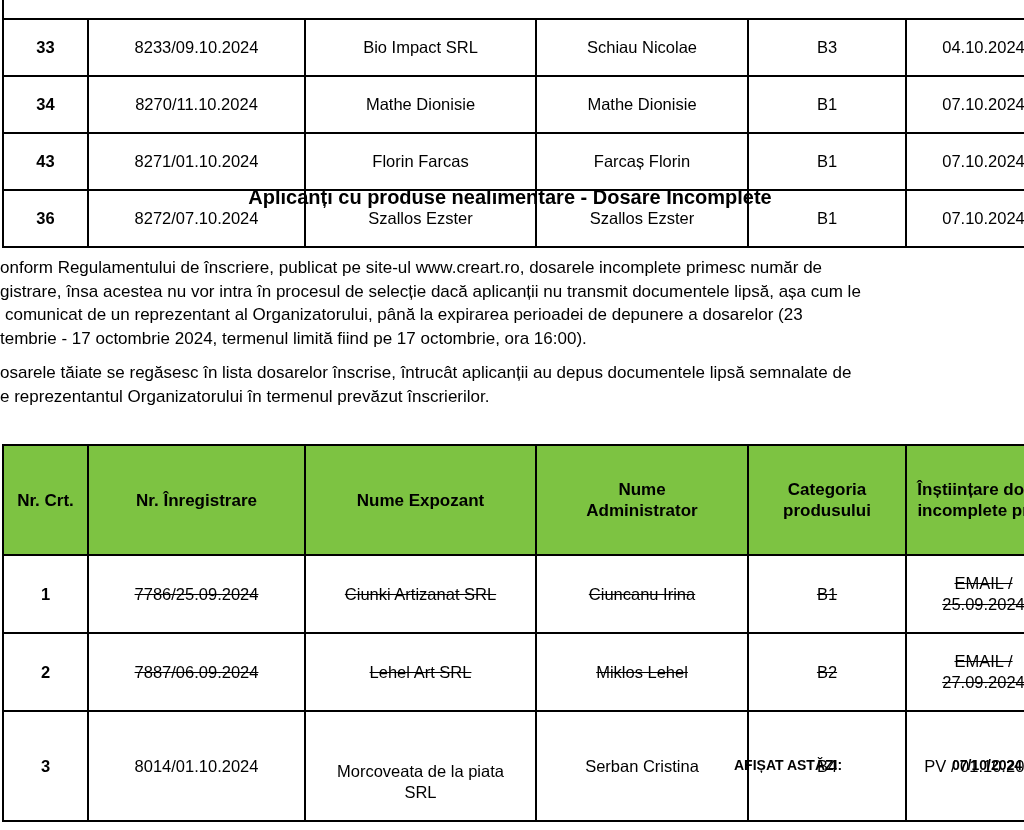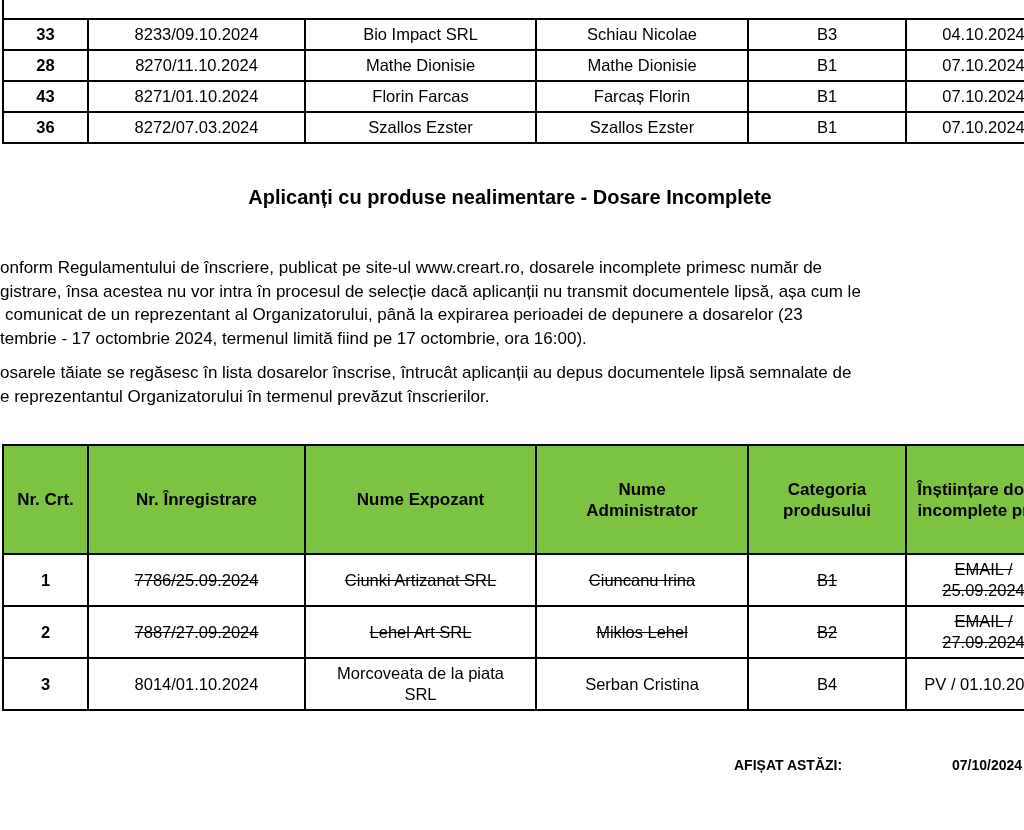--- a/index.html
+++ b/index.html
@@ -19,21 +19,21 @@
     border-collapse: collapse;
     table-layout: fixed;
     width: 1058px;
     left: 2px;
     font-size: 16.5px;
   }
   table.doc-table td, table.doc-table th {
     border: 2px solid #000;
     text-align: center;
     vertical-align: middle;
-    padding: 4px 4px;
+    padding: 17px 4px;
     overflow: hidden;
     line-height: 21px;
   }
   .top-table { top: 18px; }
   .top-table tr { height: 31px; }
   .top-table td.nr { font-weight: bold; }
 
   .bottom-table { top: 444px; }
   .bottom-table tr.hdr { height: 109px; }
   .bottom-table tr.r1 { height: 52px; }
@@ -42,21 +42,21 @@
   .bottom-table th {
     background: #7DC342;
     font-weight: bold;
     font-size: 17px;
     line-height: 22px;
   }
   .bottom-table td.nr { font-weight: bold; }
   .bottom-table td.struck { text-decoration: line-through; }
   .hdr-narrow { max-width: 155px; margin: 16px auto; }
   .th-last { padding: 0 28px; }
-  .cell-narrow { display:inline-block; max-width: 195px; }
+  .cell-narrow { display:inline-block; max-width: 195px; margin-top: 32px; }
   td.left-al { text-align: left; padding-left: 3px; }
 
   
   .stub {
     position: absolute;
     left: 2px; top: 0;
     width: 2px; height: 19px;
     background: #000;
   }
 
@@ -115,38 +115,38 @@
     <tbody>
       <tr>
         <td class="nr">33</td>
         <td>8233/09.10.2024</td>
         <td>Bio Impact SRL</td>
         <td>Schiau Nicolae</td>
         <td>B3</td>
         <td>04.10.2024</td>
       </tr>
       <tr>
-        <td class="nr">28</td>
+        <td class="nr">34</td>
         <td>8270/11.10.2024</td>
         <td>Mathe Dionisie</td>
         <td>Mathe Dionisie</td>
         <td>B1</td>
         <td>07.10.2024</td>
       </tr>
       <tr>
         <td class="nr">43</td>
         <td>8271/01.10.2024</td>
         <td>Florin Farcas</td>
         <td>Farcaș Florin</td>
         <td>B1</td>
         <td>07.10.2024</td>
       </tr>
       <tr>
         <td class="nr">36</td>
-        <td>8272/07.03.2024</td>
+        <td>8272/07.10.2024</td>
         <td>Szallos Ezster</td>
         <td>Szallos Ezster</td>
         <td>B1</td>
         <td>07.10.2024</td>
       </tr>
     </tbody>
   </table>
 
   <div class="heading">
     <span>Aplicanți cu produse nealimentare - </span><span class="u">Dosare Incomplete</span>
@@ -187,21 +187,21 @@
       <tr class="r1">
         <td class="nr">1</td>
         <td class="struck">7786/25.09.2024</td>
         <td class="struck">Ciunki Artizanat SRL</td>
         <td class="struck">Ciuncanu Irina</td>
         <td class="struck">B1</td>
         <td class="struck">EMAIL / 25.09.2024</td>
       </tr>
       <tr class="r2">
         <td class="nr">2</td>
-        <td class="struck">7887/27.09.2024</td>
+        <td class="struck">7887/06.09.2024</td>
         <td class="struck">Lehel Art SRL</td>
         <td class="struck">Miklos Lehel</td>
         <td class="struck">B2</td>
         <td class="struck">EMAIL / 27.09.2024</td>
       </tr>
       <tr class="r3">
         <td class="nr">3</td>
         <td>8014/01.10.2024</td>
         <td><span class="cell-narrow">Morcoveata de la piata SRL</span></td>
         <td>Serban Cristina</td>

